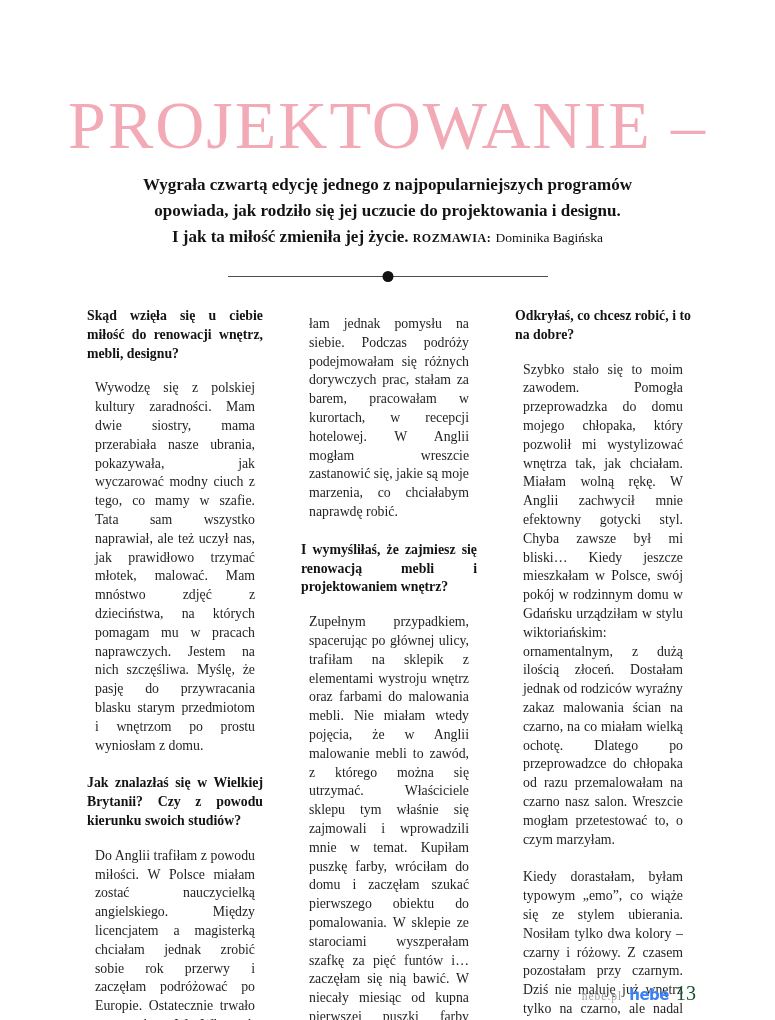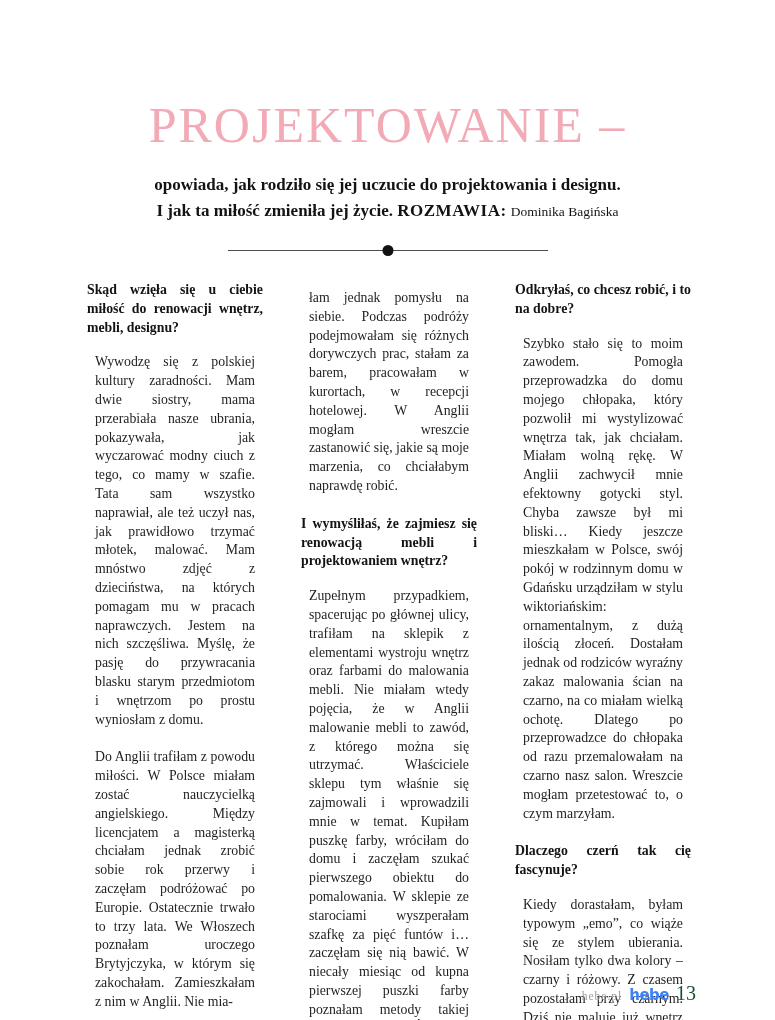--- a/index.html
+++ b/index.html
@@ -14,36 +14,36 @@
     overflow: hidden;
     font-family: "Liberation Serif", serif;
     color: #1e1c1a;
   }
   .page-title {
     margin: 0;
     padding-top: 92px;
     text-align: center;
     font-family: "Liberation Serif", serif;
     font-weight: 400;
-    font-size: 50px;
+    font-size: 68px;
     line-height: 66px;
     letter-spacing: 2px;
     color: #f2aab6;
   }
   .intro {
     margin-top: 14px;
     text-align: center;
     font-weight: 700;
     font-size: 17px;
     line-height: 26px;
     color: #151312;
   }
   .intro-line { white-space: nowrap; }
   .byline-label {
-    font-size: 17px;
+    font-size: 12px;
     letter-spacing: 0.5px;
     font-weight: 700;
   }
   .byline-name {
     font-size: 13.5px;
     font-weight: 400;
   }
   .divider {
     position: relative;
     width: 320px;
@@ -114,20 +114,21 @@
   }
 </style>
 </head>
 <body>
 
 <h1 class="page-title">
   <span>PROJEKTOWANIE –</span><br>
 </h1>
 
 <div class="intro">
+  <div class="intro-line">Wygrała czwartą edycję jednego z najpopularniejszych programów</div>
   <div class="intro-line">opowiada, jak rodziło się jej uczucie do projektowania i designu.</div>
   <div class="intro-line">
     <span>I jak ta miłość zmieniła jej życie.</span>
     <span class="byline-label">ROZMAWIA:</span>
     <span class="byline-name">Dominika Bagińska</span>
   </div>
 </div>
 
 <div class="divider">
   <div class="divider-line"></div>
@@ -135,41 +136,41 @@
 </div>
 
 <div class="columns">
 
   <div class="col">
     <div class="block">
       <p class="question">Skąd wzięła się u ciebie miłość do renowacji wnętrz, mebli, designu?</p>
       <p class="answer">Wywodzę się z polskiej kultury zaradności. Mam dwie siostry, mama przerabiała nasze ubrania, pokazywała, jak wyczarować modny ciuch z tego, co mamy w szafie. Tata sam wszystko naprawiał, ale też uczył nas, jak prawidłowo trzymać młotek, malować. Mam mnóstwo zdjęć z dzieciństwa, na których pomagam mu w pracach naprawczych. Jestem na nich szczęśliwa. Myślę, że pasję do przywracania blasku starym przedmiotom i wnętrzom po prostu wyniosłam z domu.</p>
     </div>
     <div class="block">
+      <p class="question">Jak znalazłaś się w Wielkiej Brytanii? Czy z powodu kierunku swoich studiów?</p>
       <p class="answer">Do Anglii trafiłam z powodu miłości. W Polsce miałam zostać nauczycielką angielskiego. Między licencjatem a magisterką chciałam jednak zrobić sobie rok przerwy i zaczęłam podróżować po Europie. Ostatecznie trwało to trzy lata. We Włoszech poznałam uroczego Brytyjczyka, w którym się zakochałam. Zamieszkałam z nim w Anglii. Nie mia-</p>
     </div>
   </div>
 
   <div class="col">
     <div class="block">
       <p class="answer">łam jednak pomysłu na siebie. Podczas podróży podejmowałam się różnych dorywczych prac, stałam za barem, pracowałam w kurortach, w recepcji hotelowej. W Anglii mogłam wreszcie zastanowić się, jakie są moje marzenia, co chciałabym naprawdę robić.</p>
     </div>
     <div class="block">
       <p class="question">I wymyśliłaś, że zajmiesz się renowacją mebli i projektowaniem wnętrz?</p>
       <p class="answer">Zupełnym przypadkiem, spacerując po głównej ulicy, trafiłam na sklepik z elementami wystroju wnętrz oraz farbami do malowania mebli. Nie miałam wtedy pojęcia, że w Anglii malowanie mebli to zawód, z którego można się utrzymać. Właściciele sklepu tym właśnie się zajmowali i wprowadzili mnie w temat. Kupiłam puszkę farby, wróciłam do domu i zaczęłam szukać pierwszego obiektu do pomalowania. W sklepie ze starociami wyszperałam szafkę za pięć funtów i… zaczęłam się nią bawić. W niecały miesiąc od kupna pierwszej puszki farby poznałam metody takiej renowacji. Śledziłam internetowe porady, dowiadywałam się, jak osiągać konkretne efekty, nakładać złocenia itp.</p>
     </div>
   </div>
 
   <div class="col">
     <div class="block">
       <p class="question">Odkryłaś, co chcesz robić, i to na dobre?</p>
       <p class="answer">Szybko stało się to moim zawodem. Pomogła przeprowadzka do domu mojego chłopaka, który pozwolił mi wystylizować wnętrza tak, jak chciałam. Miałam wolną rękę. W Anglii zachwycił mnie efektowny gotycki styl. Chyba zawsze był mi bliski… Kiedy jeszcze mieszkałam w Polsce, swój pokój w rodzinnym domu w Gdańsku urządziłam w stylu wiktoriańskim: ornamentalnym, z dużą ilością złoceń. Dostałam jednak od rodziców wyraźny zakaz malowania ścian na czarno, na co miałam wielką ochotę. Dlatego po przeprowadzce do chłopaka od razu przemalowałam na czarno nasz salon. Wreszcie mogłam przetestować to, o czym marzyłam.</p>
     </div>
     <div class="block">
-      <p class="question">Dlaczego czerń tak cię fascynuje?</p>
       <p class="answer"><span>Kiedy dorastałam, byłam typowym „emo”, co wiąże się ze stylem ubierania. Nosiłam tylko dwa kolory – czarny i różowy. Z czasem pozostałam przy czarnym. Dziś nie maluję już wnętrz tylko na czarno, ale nadal wybieram</span></p>
     </div>
   </div>
 
 </div>
 
 <div class="footer">
   <span class="footer-site">hebe.pl</span>
   <span class="footer-logo">hebe</span>
   <span class="footer-page">13</span>

